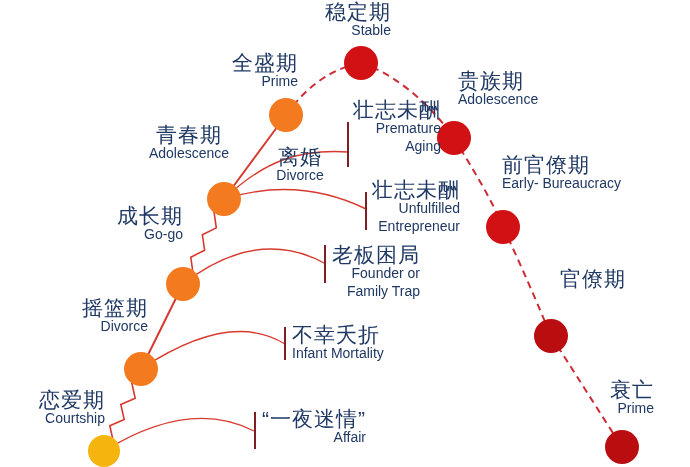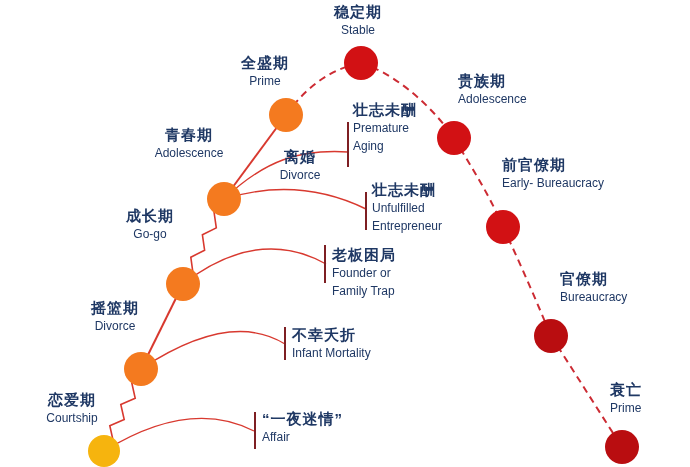--- a/index.html
+++ b/index.html
@@ -10,22 +10,22 @@
     overflow:hidden;
     font-family:"Liberation Sans","DejaVu Sans",sans-serif;
   }
   .stage svg{position:absolute;left:0;top:0;}
   .lbl{
     position:absolute;
     color:#1F3864;
     line-height:18px;
     white-space:nowrap;
   }
-  .lbl .zh{font-size:15px;font-weight:700;letter-spacing:1px;}
-  .lbl .en{font-size:12px;font-weight:500;}
+  .lbl .zh{font-size:21px;font-weight:400;letter-spacing:1px;}
+  .lbl .en{font-size:14px;font-weight:500;text-align:right;}
   .lbl.center{transform:translateX(-50%);text-align:center;}
   .lbl.left{text-align:left;}
 </style>
 </head>
 <body>
 
 <div class="stage">
 
   <svg width="690" height="467" viewBox="0 0 690 467">
 
@@ -90,21 +90,20 @@
   <div class="lbl left" style="left:458px;top:72px">
     <div class="zh">贵族期</div>
     <div class="en">Adolescence</div>
   </div>
   <div class="lbl left" style="left:502px;top:156px">
     <div class="zh">前官僚期</div>
     <div class="en">Early- Bureaucracy</div>
   </div>
   <div class="lbl left" style="left:560px;top:270px">
     <div class="zh">官僚期</div>
-    <div class="en">Bureaucracy</div>
   </div>
   <div class="lbl left" style="left:610px;top:381px">
     <div class="zh">衰亡</div>
     <div class="en">Prime</div>
   </div>
 
   <div class="lbl left" style="left:262px;top:410px">
     <div class="zh">“一夜迷情”</div>
     <div class="en">Affair</div>
   </div>

